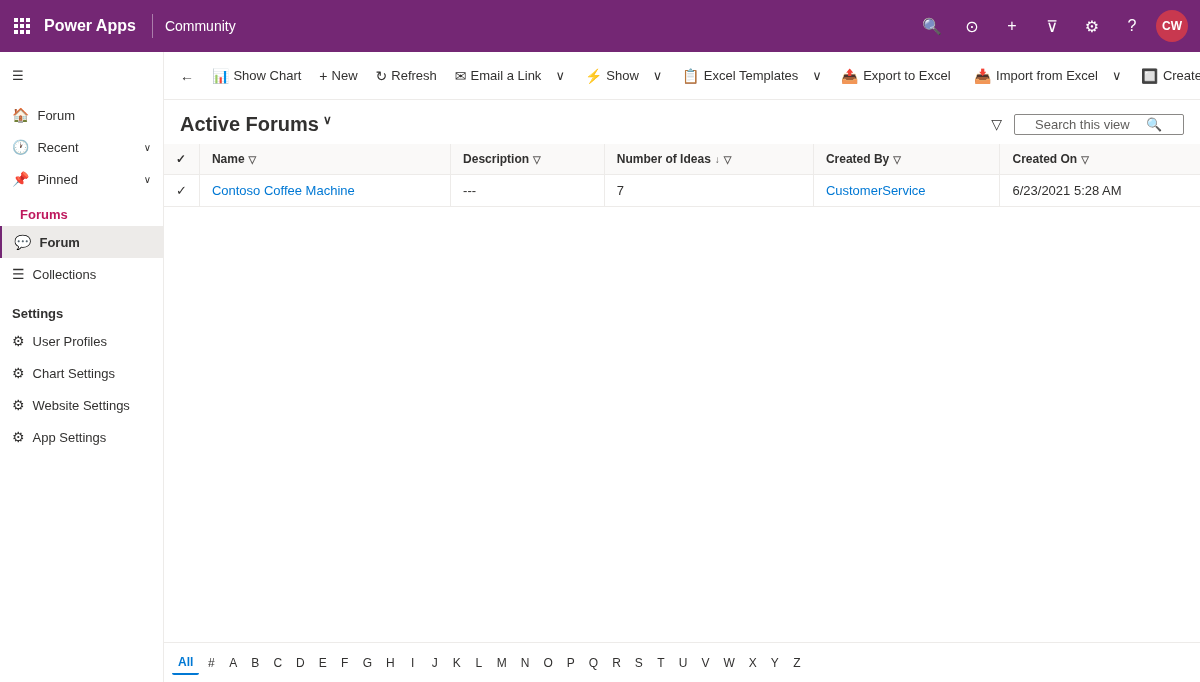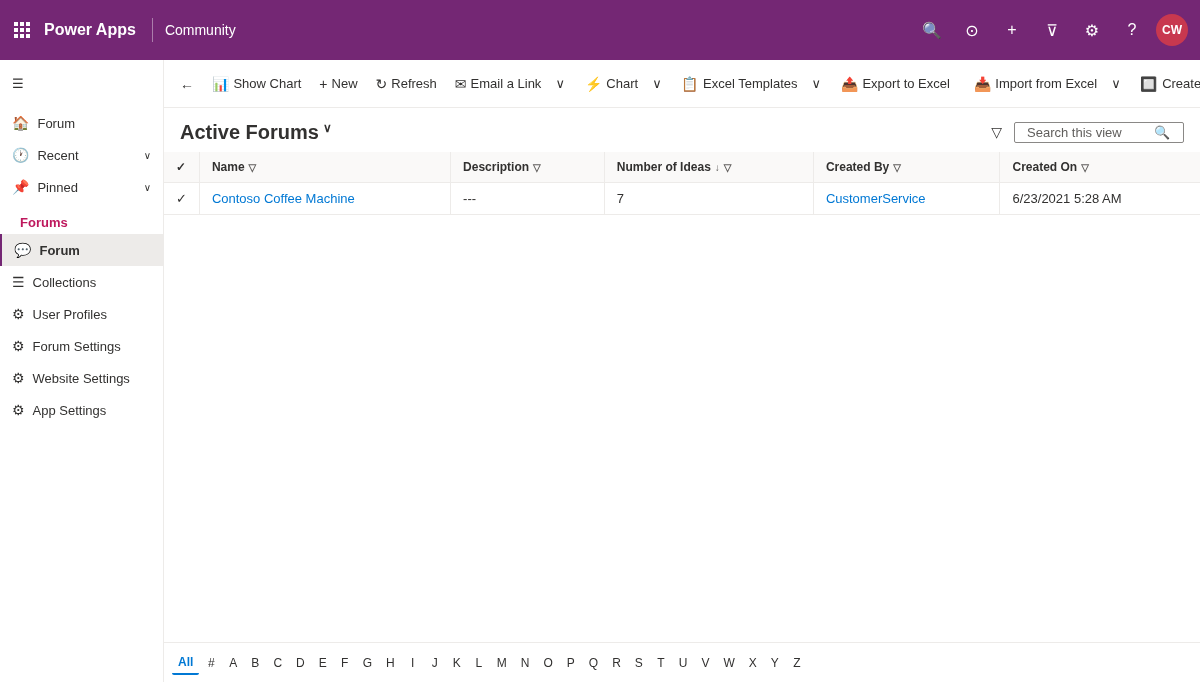--- a/index.html
+++ b/index.html
@@ -2,21 +2,21 @@
 <html><head>
   <meta charset="utf-8">
   <style>
     * { box-sizing: border-box; margin: 0; padding: 0; }
     body { font-family: 'Segoe UI', Arial, sans-serif; font-size: 13px; color: #323130; background: #fff; display: flex; flex-direction: column; height: 682px; overflow: hidden; }
 
     
     .top-nav {
       background: #742774;
       color: #fff;
-      height: 60px;
+      height: 52px;
       display: flex;
       align-items: center;
       padding: 0 12px;
       gap: 8px;
       flex-shrink: 0;
     }
     .top-nav-grid-icon { width: 20px; height: 20px; display: flex; align-items: center; justify-content: center; cursor: pointer; }
     .top-nav-app-name { font-size: 16px; font-weight: 600; color: #fff; padding: 0 4px; }
     .top-nav-divider { width: 1px; height: 24px; background: rgba(255,255,255,0.4); margin: 0 4px; }
     .top-nav-tenant { font-size: 14px; color: #fff; }
@@ -49,21 +49,21 @@
     .toolbar-sep { width: 1px; height: 24px; background: #edebe9; margin: 0 2px; }
     .toolbar-chevron { padding: 4px 4px; cursor: pointer; color: #323130; border-radius: 2px; }
     .toolbar-back { padding: 4px 8px; cursor: pointer; color: #323130; border-radius: 2px; font-size: 14px; }
 
     
     .view-header { display: flex; align-items: center; justify-content: space-between; padding: 12px 16px 8px; flex-shrink: 0; }
     .view-title { display: flex; align-items: flex-start; gap: 4px; font-size: 20px; font-weight: 600; color: #323130; }
     .view-title-chevron { font-size: 12px; cursor: pointer; }
     .view-header-right { display: flex; align-items: center; gap: 8px; }
     .filter-icon { font-size: 14px; cursor: pointer; color: #323130; padding: 4px; }
-    .search-box { display: flex; align-items: center; border: 1px solid #8a8886; border-radius: 2px; padding: 2px 12px; width: 170px; }
+    .search-box { display: flex; align-items: center; border: 1px solid #8a8886; border-radius: 2px; padding: 2px 20px; width: 170px; }
     .search-box input { border: none; outline: none; font-size: 13px; color: #323130; width: 100%; background: transparent; }
     .search-box input::placeholder { color: #605e5c; }
     .search-icon { font-size: 13px; color: #605e5c; cursor: pointer; }
 
     
     .table-container { flex: 1; overflow: auto; position: relative; }
     table { width: 100%; border-collapse: collapse; }
     thead tr { border-bottom: 1px solid #edebe9; background: #faf9f8; }
     thead th { padding: 8px 12px; text-align: left; font-weight: 600; font-size: 12px; color: #323130; white-space: nowrap; border-right: 1px solid #edebe9; }
     thead th:last-child { border-right: none; }
@@ -134,28 +134,29 @@
 
     <div class="sidebar-item active">
       <span class="icon">💬</span>
       <span>Forum</span>
     </div>
     <div class="sidebar-item">
       <span class="icon">☰</span>
       <span>Collections</span>
     </div>
 
+    <div class="sidebar-settings-label">Settings</div>
 
     <div class="sidebar-item">
       <span class="icon">⚙</span>
       <span>User Profiles</span>
     </div>
     <div class="sidebar-item">
       <span class="icon">⚙</span>
-      <span>Forum Settings</span>
+      <span>Chart Settings</span>
     </div>
     <div class="sidebar-item">
       <span class="icon">⚙</span>
       <span>Website Settings</span>
     </div>
     <div class="sidebar-item">
       <span class="icon">⚙</span>
       <span>App Settings</span>
     </div>
   </div>
@@ -177,21 +178,21 @@
         <span>Refresh</span>
       </div>
       <div class="toolbar-btn">
         <span class="icon">✉</span>
         <span>Email a Link</span>
       </div>
       <div class="toolbar-chevron">∨</div>
       <div class="toolbar-sep"></div>
       <div class="toolbar-btn">
         <span class="icon">⚡</span>
-        <span>Chart</span>
+        <span>Show</span>
       </div>
       <div class="toolbar-chevron">∨</div>
       <div class="toolbar-sep"></div>
       <div class="toolbar-btn">
         <span class="icon">📋</span>
         <span>Excel Templates</span>
       </div>
       <div class="toolbar-chevron">∨</div>
       <div class="toolbar-sep"></div>
       <div class="toolbar-btn">

